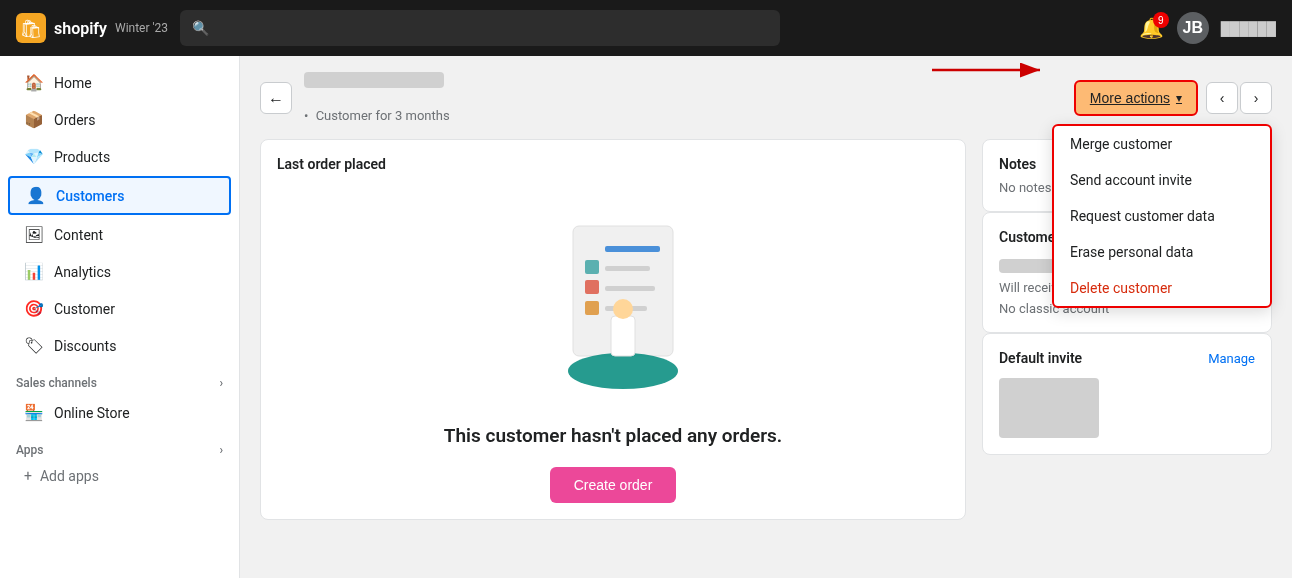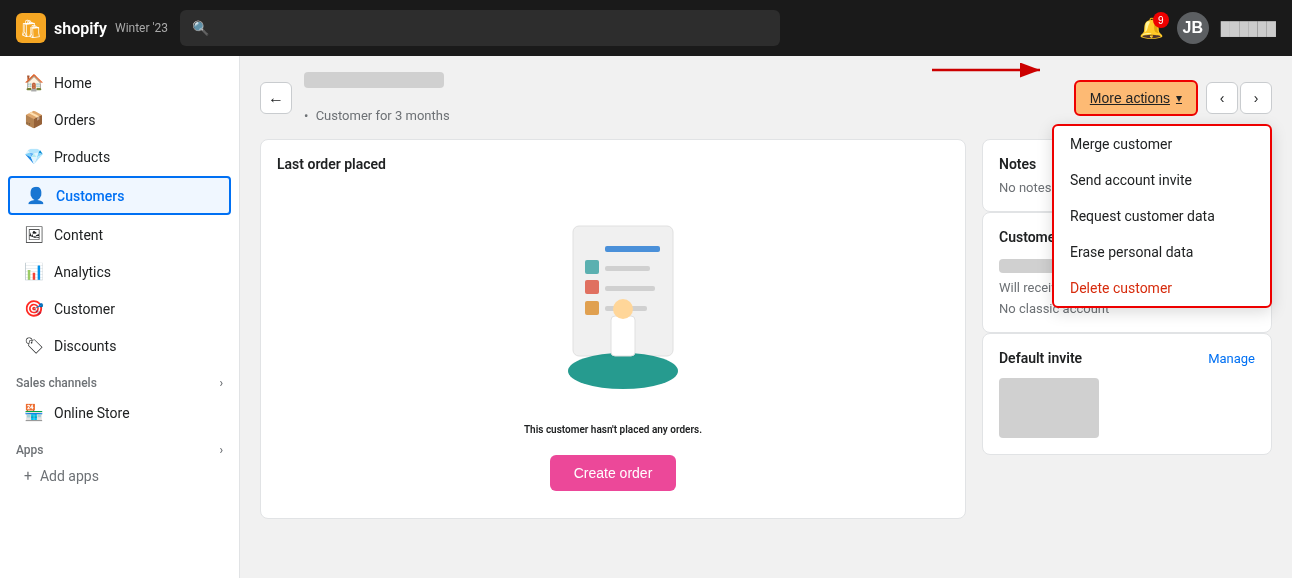--- a/index.html
+++ b/index.html
@@ -68,21 +68,21 @@
     .left-panel { flex: 1; display: flex; flex-direction: column; gap: 16px; }
 
     
     .order-card { background: white; border-radius: 8px; border: 1px solid #e1e3e5; padding: 16px; min-height: 380px; display: flex; flex-direction: column; align-items: center; }
     .order-card-header { width: 100%; text-align: left; font-size: 14px; font-weight: 600; color: #202223; margin-bottom: 24px; }
     .order-illustration { display: flex; align-items: center; justify-content: center; margin: 20px 0; }
 
     
     .illustration-svg { width: 160px; height: 180px; }
 
-    .empty-state-text { font-size: 10px; font-weight: 600; color: #202223; margin: 8px 0 20px; text-align: right; }
+    .empty-state-text { font-size: 19px; font-weight: 600; color: #202223; margin: 8px 0 20px; text-align: right; }
     .create-order-btn { background: #ec4899; color: white; border: none; border-radius: 6px; padding: 10px 24px; font-size: 14px; font-weight: 500; cursor: pointer; }
 
     
     .right-panel { width: 290px; display: flex; flex-direction: column; gap: 0; }
 
     
     .notes-card { background: white; border-radius: 8px; border: 1px solid #e1e3e5; padding: 16px; }
     .notes-header { display: flex; justify-content: space-between; align-items: center; margin-bottom: 8px; }
     .notes-title { font-size: 14px; font-weight: 600; }
     .edit-link { color: #0070f3; font-size: 13px; cursor: pointer; }

